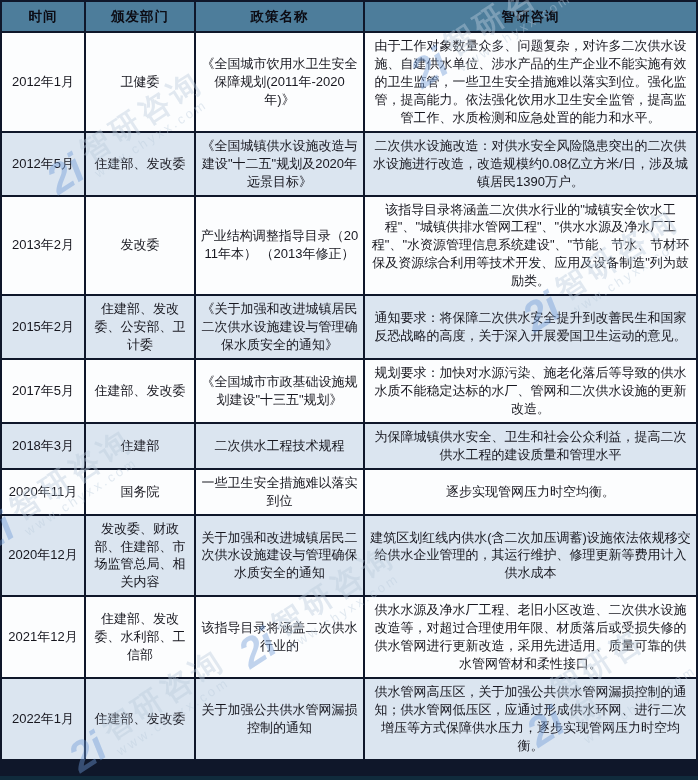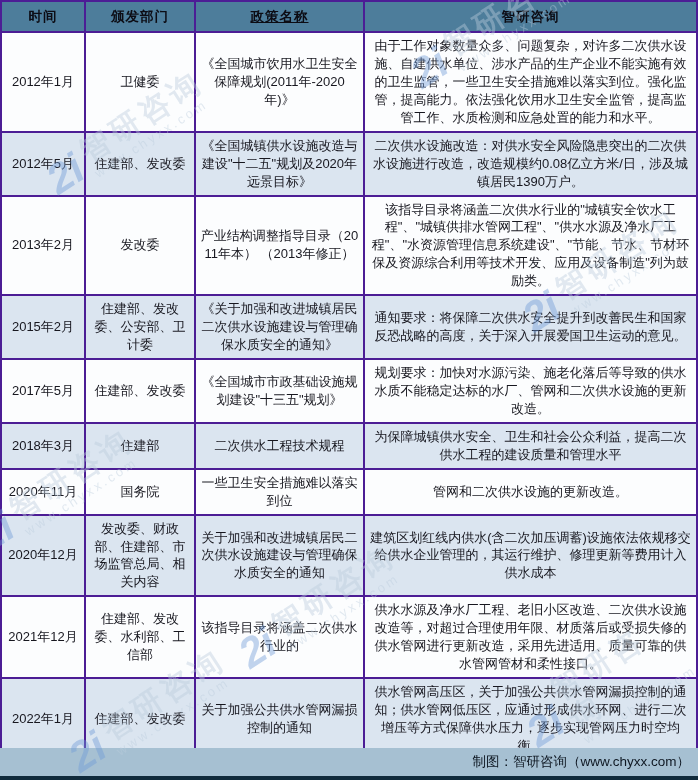--- a/index.html
+++ b/index.html
@@ -4,35 +4,35 @@
 <style>
   :root{
     --header-bg:#4d7d9b;
     --row-bg:#fcfdfe;
     --row-alt-bg:#dbe5f0;
     --footer-bg:#a6c0d2;
     --bottom-line:#102b3c;
   }
   html,body{margin:0;padding:0;}
   body{font-family:"Liberation Sans","DejaVu Sans",sans-serif;background:#ffffff;}
-  .page{position:relative;width:698px;height:780px;overflow:hidden;background:#4c1d95;}
+  .page{position:relative;width:698px;height:780px;overflow:hidden;background:#0f172a;}
 
   table.policy-table{width:698px;border-collapse:separate;border-spacing:2px;table-layout:fixed;position:relative;z-index:1;}
   thead th{
     background:var(--header-bg);
     color:#0c0c14;
     font-size:13.5px;
     font-weight:bold;
     height:27px;
     padding:1px 2px;
     letter-spacing:1px;
   }
   thead th:nth-child(1){width:78px;}
   thead th:nth-child(2){width:104px;}
-  thead th:nth-child(3){width:163px;text-decoration:underline;}
+  thead th:nth-child(3){width:163px;}
   tbody td{
     font-size:13px;
     line-height:1.38;
     color:#17171f;
     text-align:center;
     vertical-align:middle;
     padding:4px 4px;
     word-break:break-all;
     margin-top:17px;
   }
@@ -110,21 +110,21 @@
         <tr>
           <td>2018年3月</td>
           <td>住建部</td>
           <td>二次供水工程技术规程</td>
           <td>为保障城镇供水安全、卫生和社会公众利益，提高二次供水工程的建设质量和管理水平</td>
         </tr>
         <tr>
           <td>2020年11月</td>
           <td>国务院</td>
           <td>一些卫生安全措施难以落实到位</td>
-          <td>管网和二次供水设施的更新改造。</td>
+          <td>逐步实现管网压力时空均衡。</td>
         </tr>
         <tr>
           <td>2020年12月</td>
           <td>发改委、财政部、住建部、市场监管总局、相关内容</td>
           <td>关于加强和改进城镇居民二次供水设施建设与管理确保水质安全的通知</td>
           <td>建筑区划红线内供水(含二次加压调蓄)设施依法依规移交给供水企业管理的，其运行维护、修理更新等费用计入供水成本</td>
         </tr>
         <tr>
           <td>2021年12月</td>
           <td>住建部、发改委、水利部、工信部</td>
@@ -133,23 +133,20 @@
         </tr>
         <tr>
           <td>2022年1月</td>
           <td>住建部、发改委</td>
           <td>关于加强公共供水管网漏损控制的通知</td>
           <td>供水管网高压区，关于加强公共供水管网漏损控制的通知；供水管网低压区，应通过形成供水环网、进行二次增压等方式保障供水压力，逐步实现管网压力时空均衡。</td>
         </tr>
       </tbody>
   </table>
 
-  <div class="footer-bar">
-    <span class="credit">制图：智研咨询（www.chyxx.com）</span>
-  </div>
   <div class="bottom-line"></div>
 
   <div class="wm-layer" id="wm-layer">
       <div class="wm wm-1">
         <span class="wm-logo">2i</span>
         <span class="wm-text">
           <span class="wm-brand">智研咨询</span>
           <span class="wm-url">www.chyxx.com</span>
         </span>
       </div>

